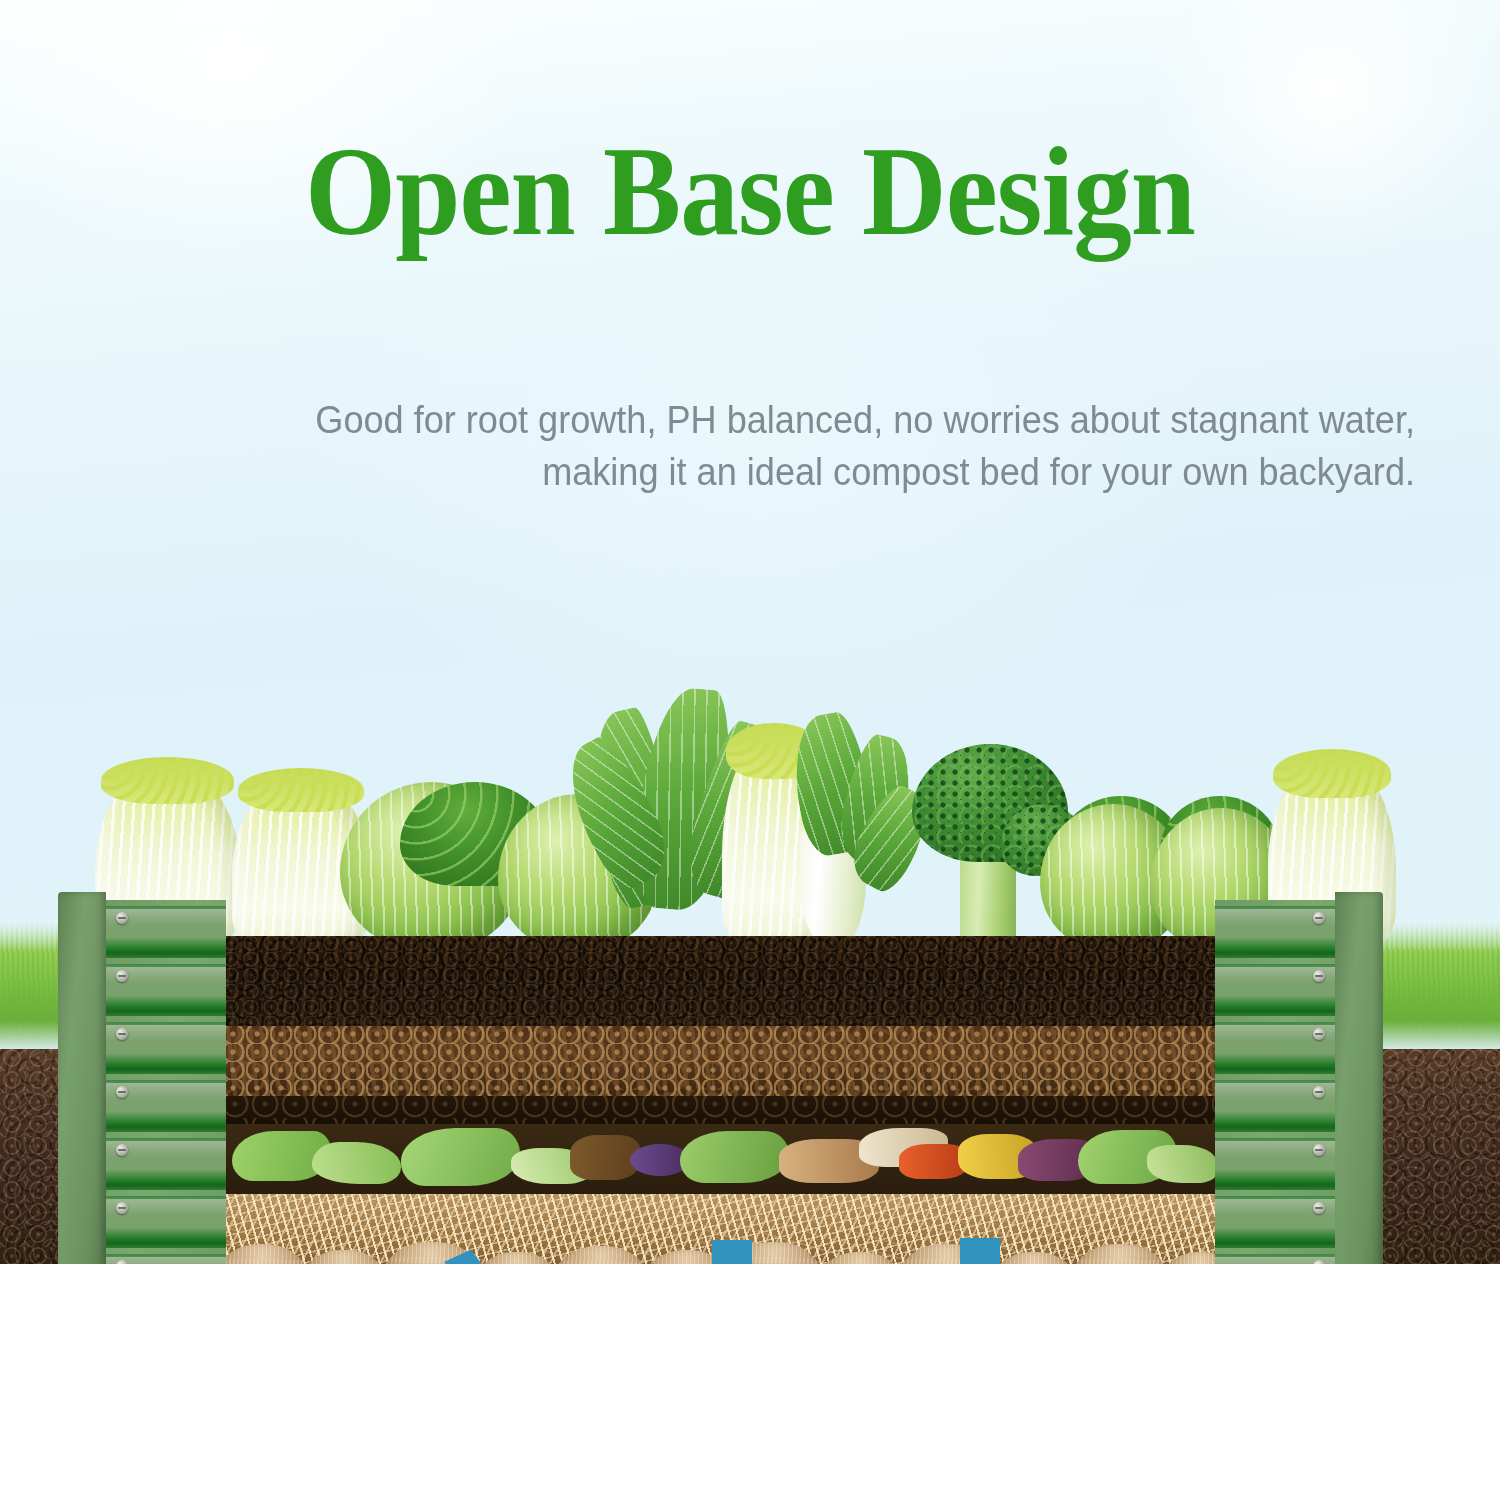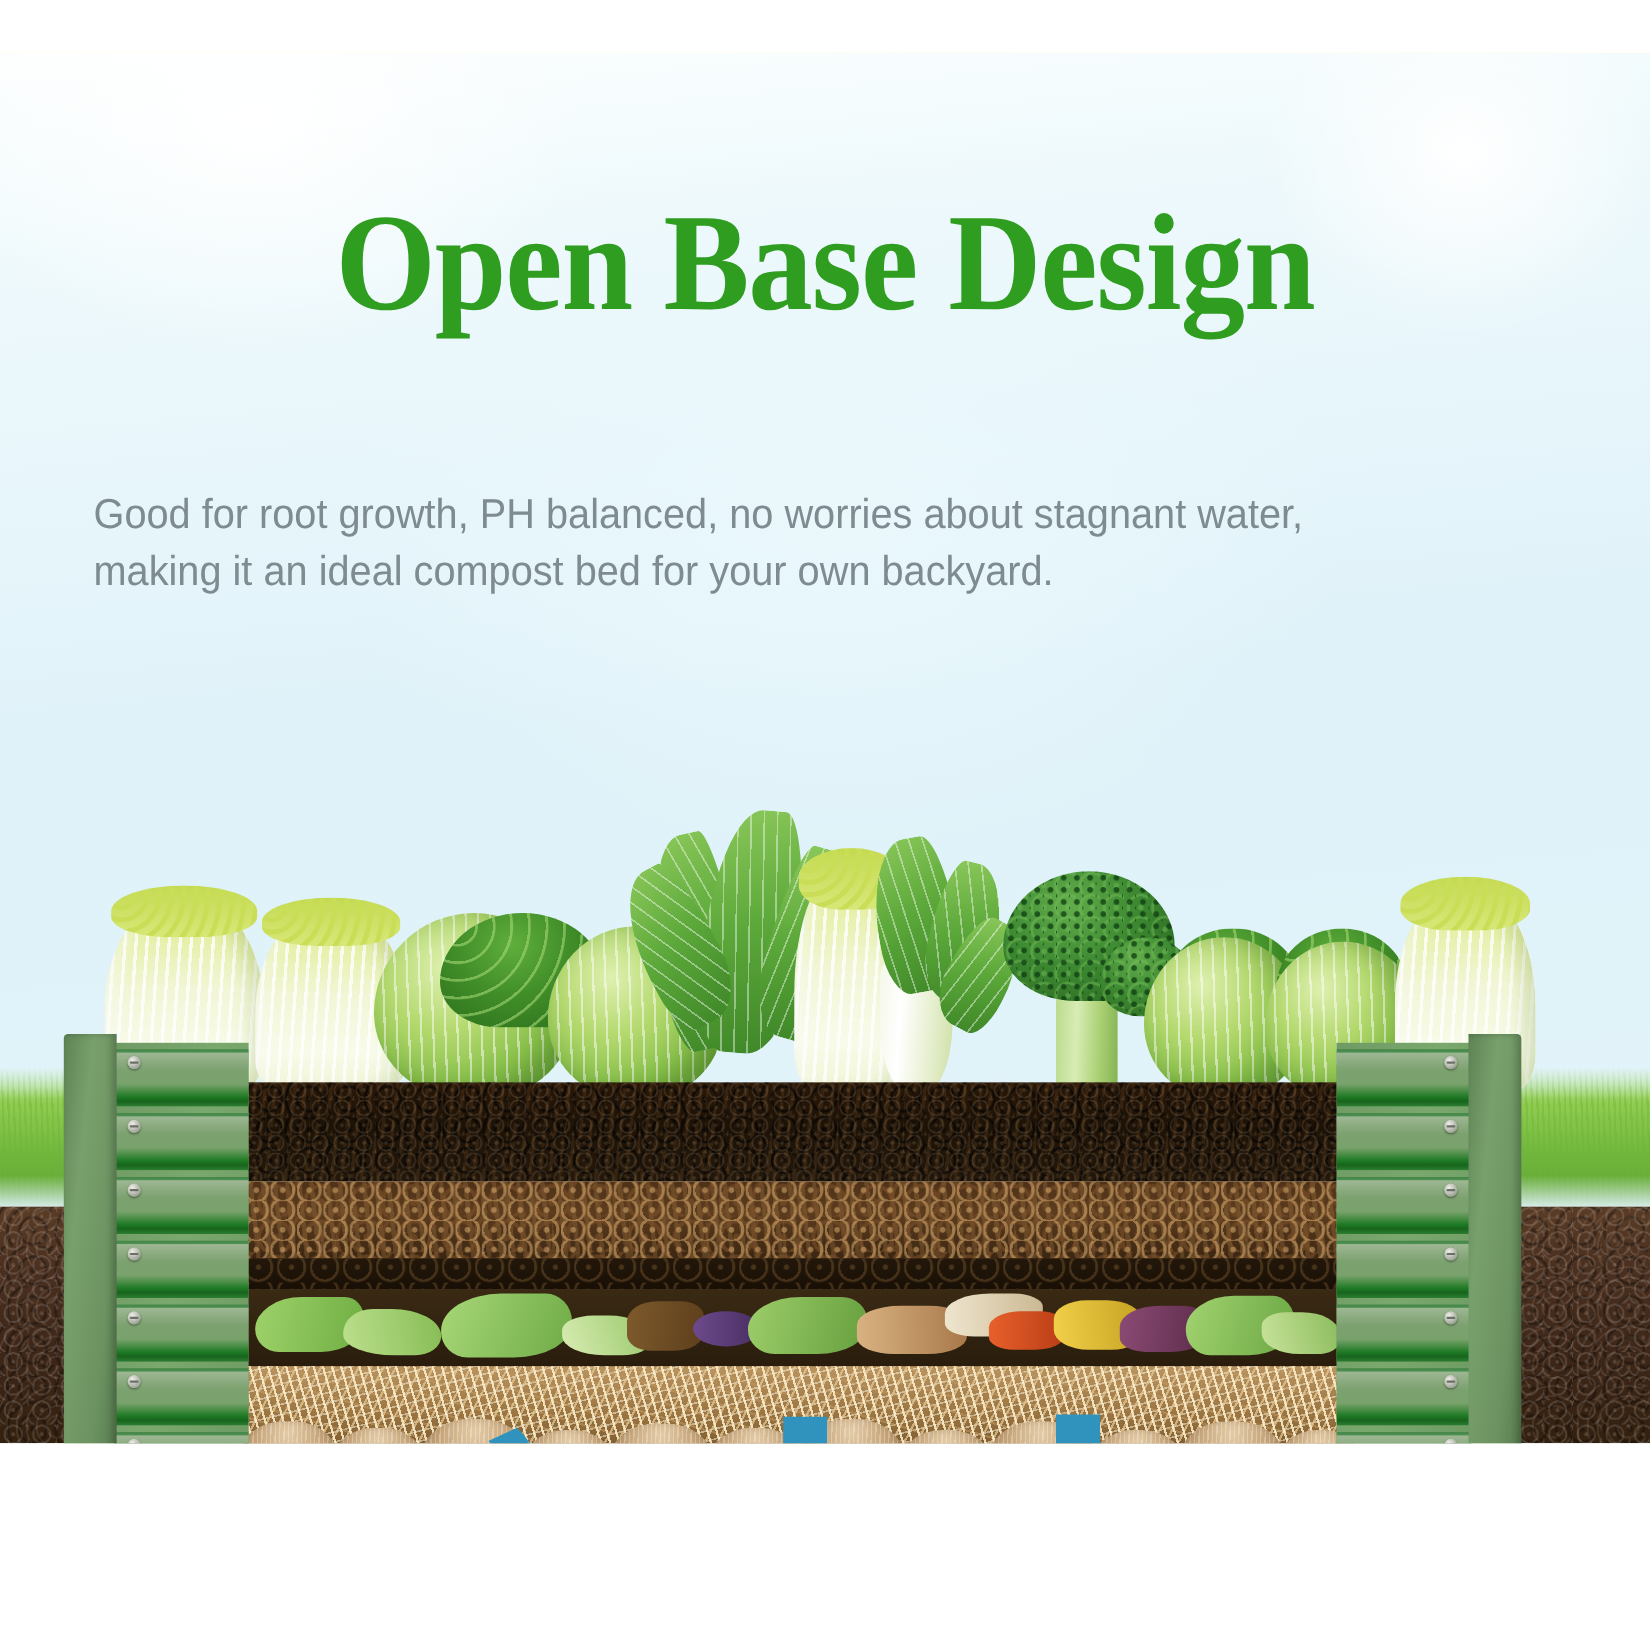--- a/index.html
+++ b/index.html
@@ -7,23 +7,22 @@
 
   html,body{
     width:1500px; height:1500px;
     font-family:"Liberation Sans", sans-serif;
     overflow:hidden;
   }
 
   #stage{
     position:relative;
     width:1500px; height:1264px;
-    background:#fef9c3;
+    background:#0f172a;
     overflow:hidden;
-    margin-top:48px;
   }
 
   
   .sky{
     position:absolute; left:0; top:0; width:1500px; height:1500px;
     background:
       radial-gradient(ellipse 420px 300px at 230px 60px, #ffffff 0%, rgba(255,255,255,0) 72%),
       radial-gradient(ellipse 260px 240px at 1330px 90px, #ffffff 0%, rgba(255,255,255,0) 70%),
       radial-gradient(ellipse 620px 420px at 760px 420px, #eaf8fc 0%, rgba(234,248,252,0) 75%),
       linear-gradient(175deg,#fdffff 0%, #eef9fc 12%, #dff2f9 40%, #e2f4fa 70%, #e8f7fb 100%);
@@ -40,21 +39,21 @@
     letter-spacing:-1px;
     transform:scaleX(0.93);
     color:#2f9e20;
     white-space:nowrap;
   }
 
   .subtitle{
     position:absolute; left:50%; top:395px;
     transform:translateX(-50%);
     width:1400px;
-    text-align:left;
+    text-align:right;
     font-size:38px;
     line-height:1.36;
     color:#7e8b90;
     font-family:"Liberation Sans", sans-serif;
   }
   .subtitle span{ display:block; transform:scaleX(0.95); }
 
   
   .grass{
     position:absolute; bottom:0; height:160px;

